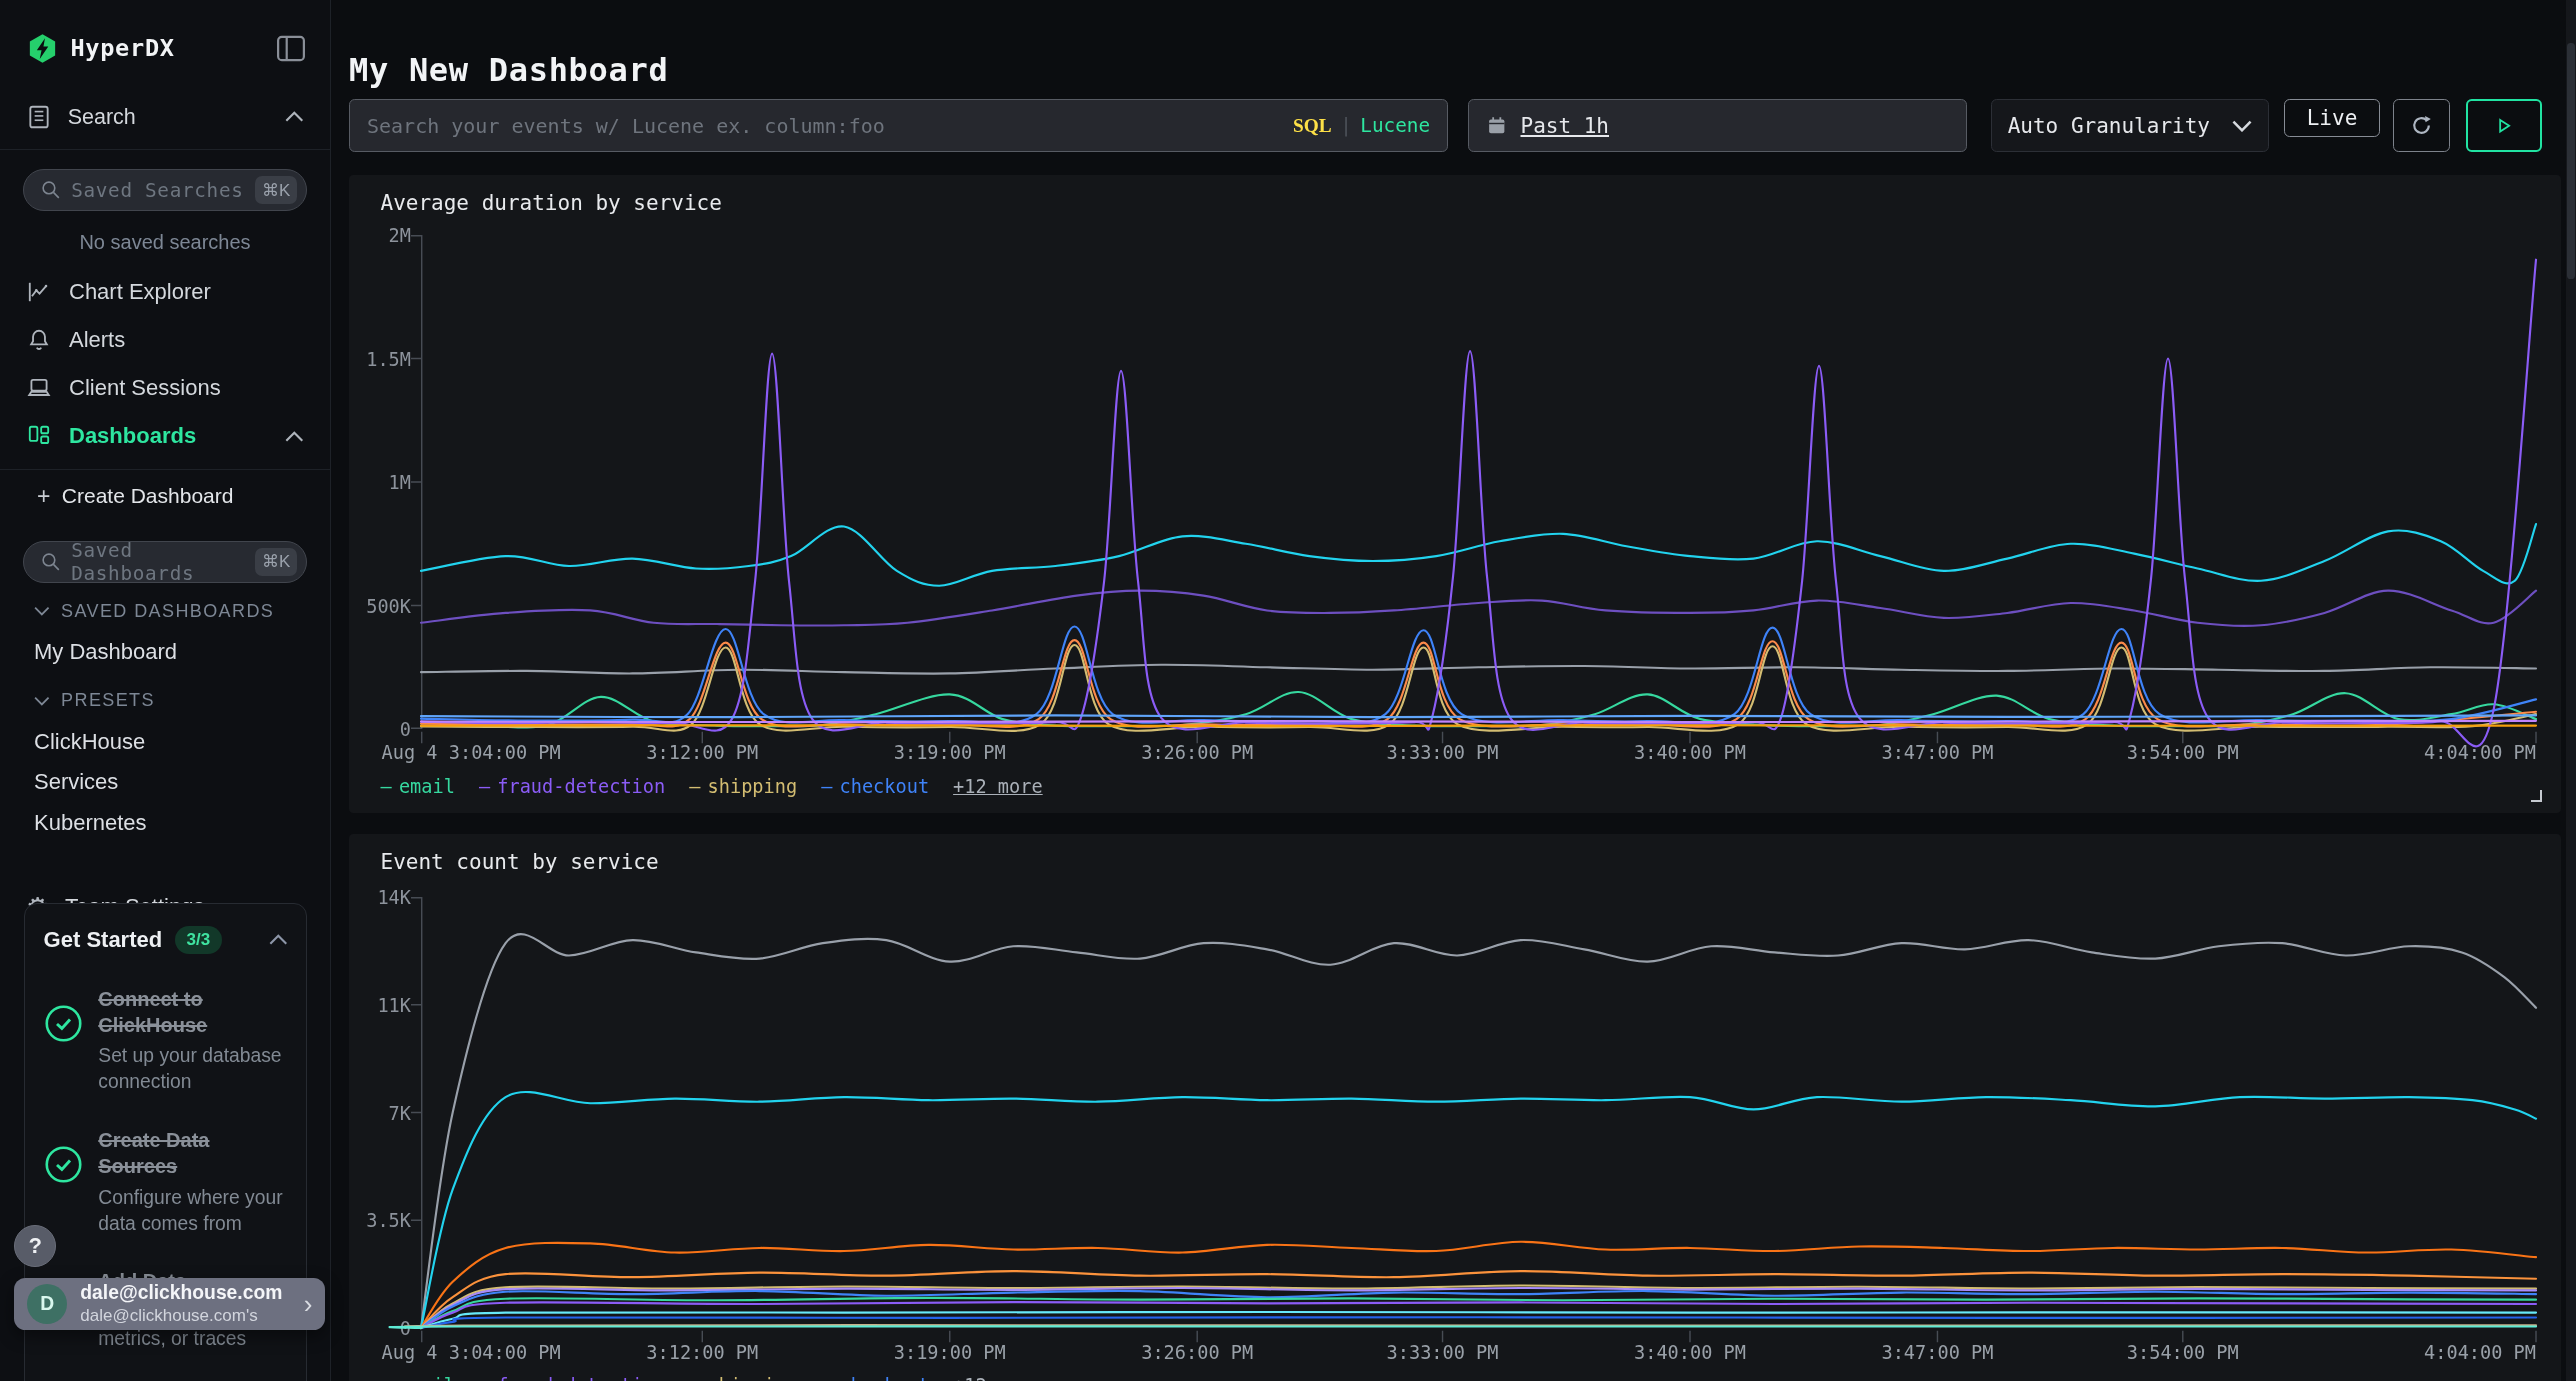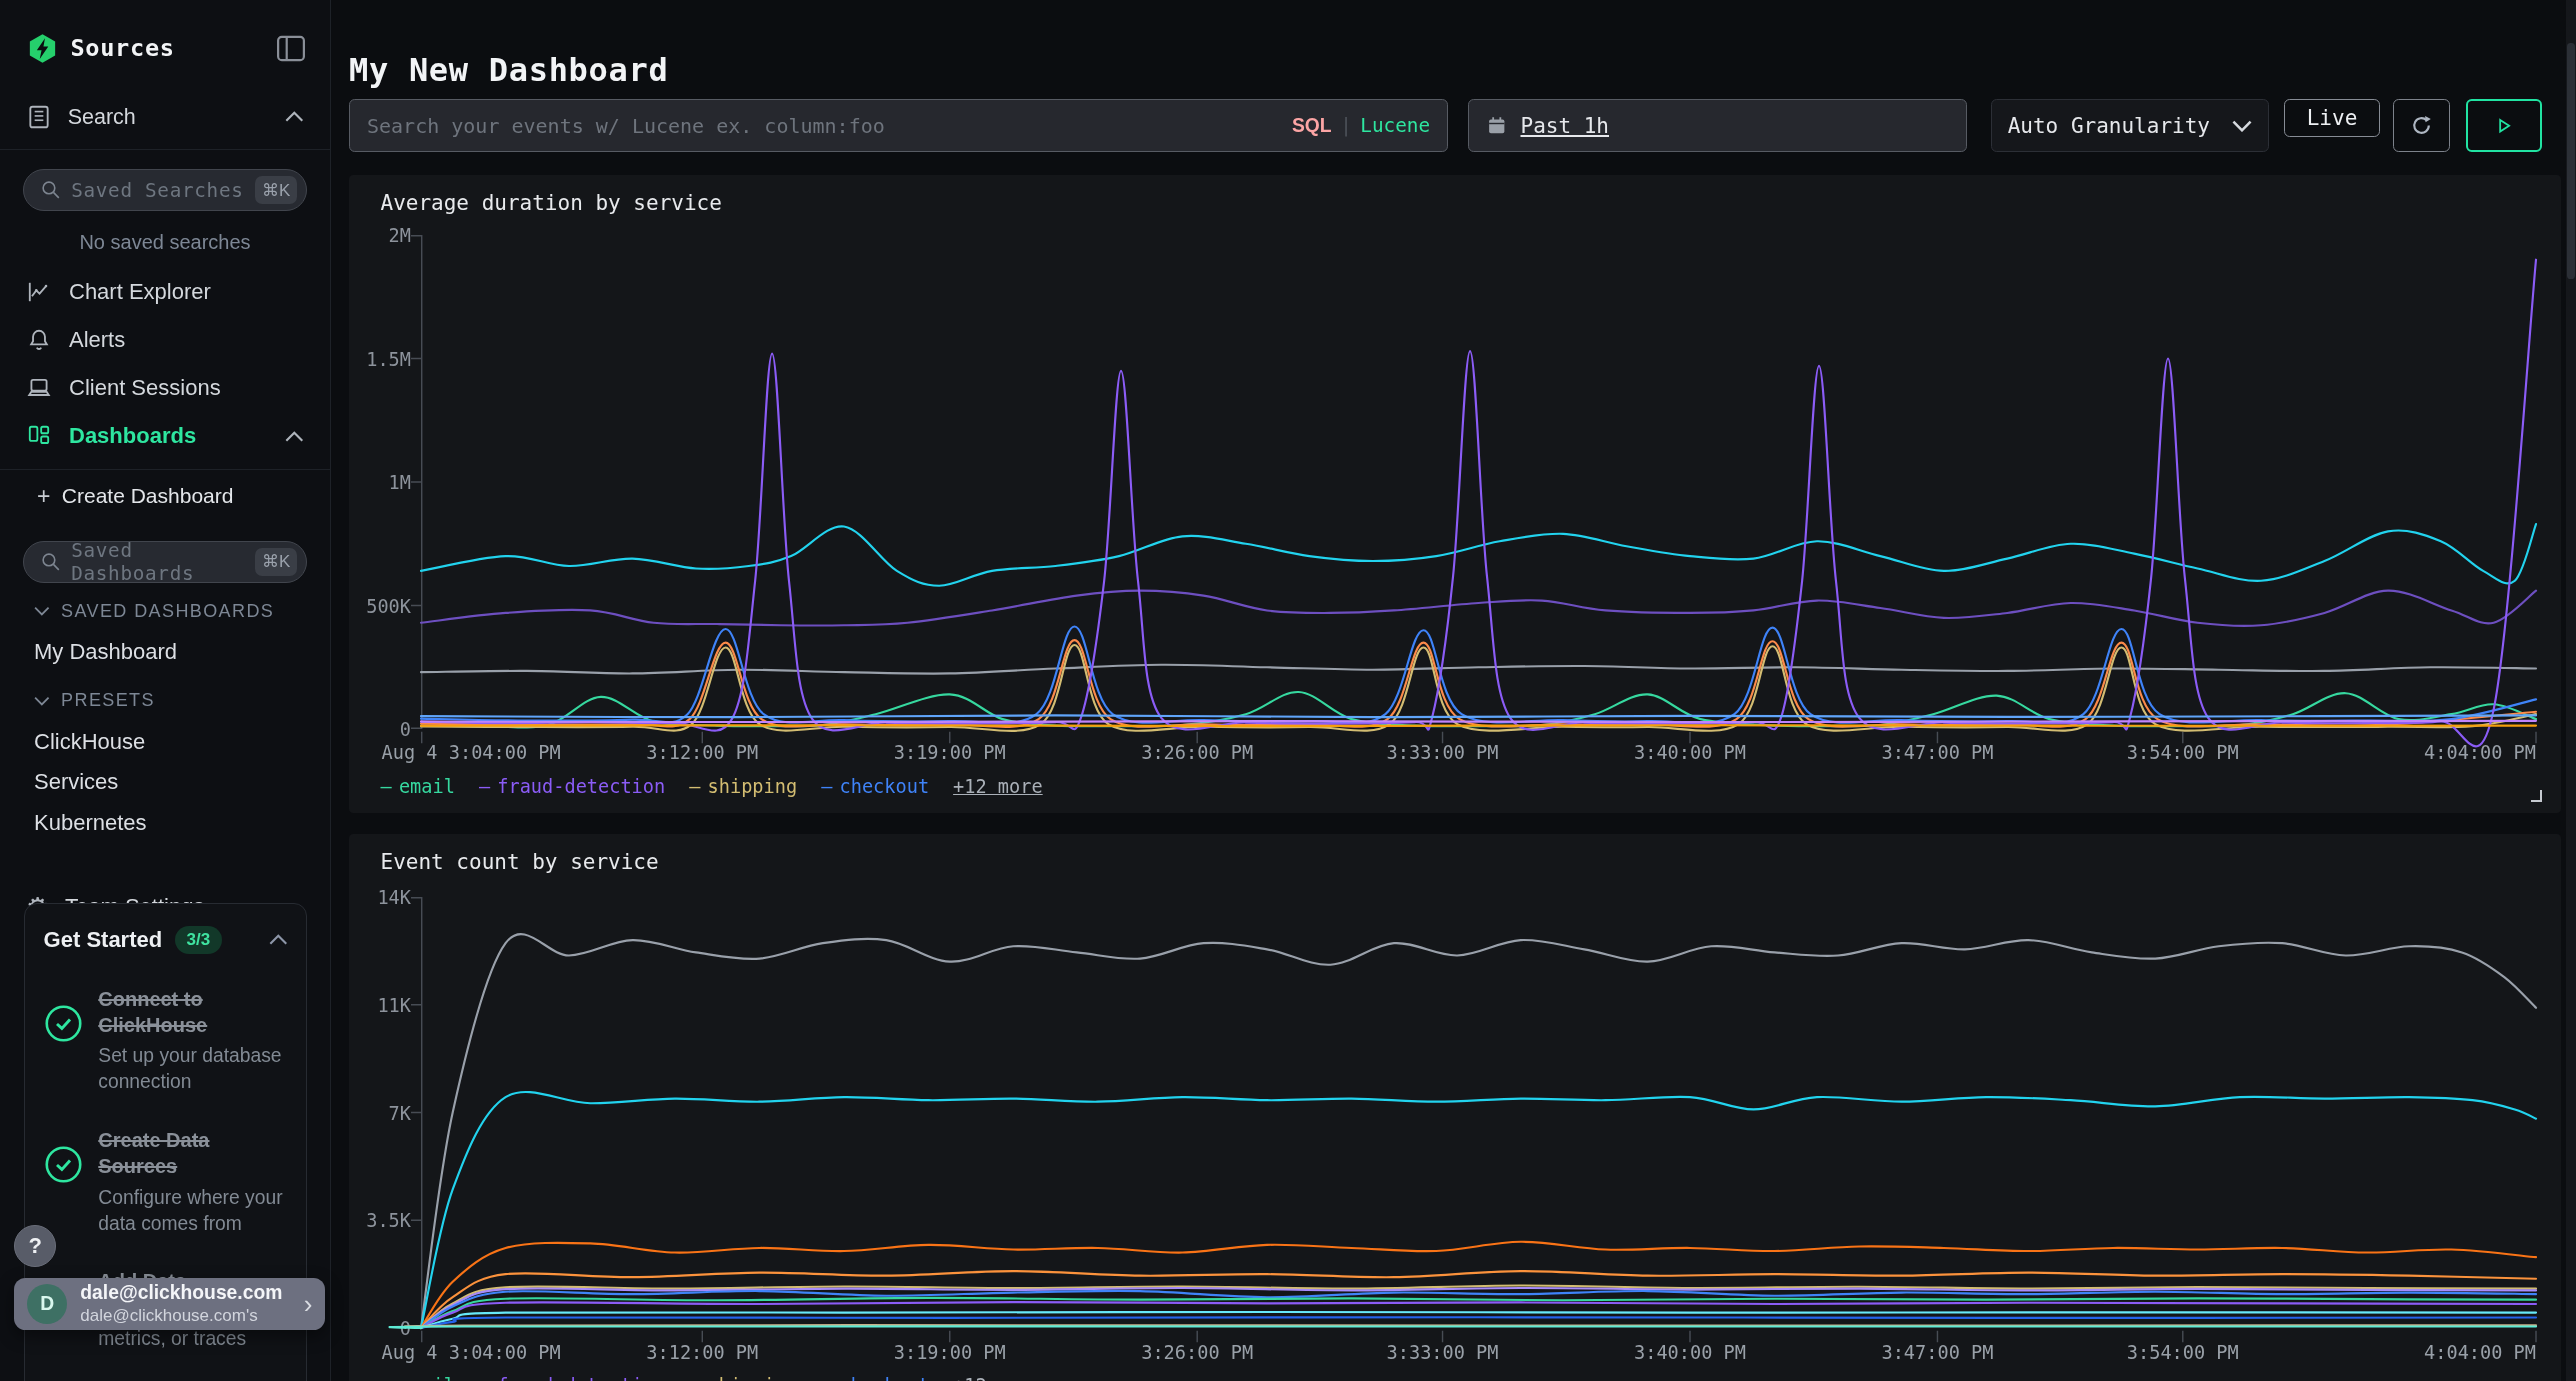--- a/index.html
+++ b/index.html
@@ -56,21 +56,21 @@
   .chip-sub{font-size:17px;color:#d2d5dd;white-space:nowrap;margin-top:1.4px;}
   .chip-chev{font-size:26px;color:#d9dce2;}
 
   
   .main{position:absolute;left:332px;top:0;width:2234px;height:1381px;}
   .page-title{position:absolute;left:17px;top:30px;font-family:"DejaVu Sans Mono", monospace;
               font-size:32px;color:#f2f4f6;letter-spacing:0.7px;}
   .toolbar-input{position:absolute;left:17px;top:99px;width:1099px;height:53px;background:#26282e;
                  border:1.4px solid #575b63;border-radius:5.7px;display:flex;align-items:center;padding:0 17px;cursor:text;}
   .toolbar-input .ph{flex:1;font-family:"DejaVu Sans Mono", monospace;font-size:20px;color:#6e747d;}
-  .lang-sql{font-family:Liberation Sans, sans-serif;font-size:19.3px;color:#fca5a5;font-weight:bold;text-align:right;}
+  .lang-sql{font-family:Liberation Serif, serif;font-size:19.3px;color:#fde047;font-weight:bold;text-align:right;}
   .lang-bar{font-family:"DejaVu Sans Mono", monospace;font-size:19.3px;color:#4d525a;margin:0 8.6px;}
   .lang-lucene{font-family:"DejaVu Sans Mono", monospace;font-size:19.3px;color:#2ee6a0;}
   .time-input{position:absolute;left:1136px;top:99px;width:499px;height:53px;background:#26282e;
               border:1.4px solid #575b63;border-radius:5.7px;display:flex;align-items:center;gap:13px;padding:0 17px;cursor:pointer;}
   .time-input span{font-family:"DejaVu Sans Mono", monospace;font-size:21px;color:#e6e8ec;text-decoration:underline;}
   .gran-select{position:absolute;left:1659px;top:99px;width:278px;height:53px;background:#15171b;
                border:1.4px solid #2c2f36;border-radius:5.7px;display:flex;align-items:center;gap:14.3px;
                padding:0 15.7px;cursor:pointer;}
   .gran-select span{font-family:"DejaVu Sans Mono", monospace;font-size:21px;color:#e6e8ec;}
   .live-btn{position:absolute;left:1952px;top:99px;width:96px;height:38px;background:transparent;
@@ -112,21 +112,21 @@
 <div id="app">
 
   <aside class="sidebar">
 
     <div class="side-header">
       <div class="brand">
         <svg width="33" height="33" viewBox="0 0 24 24">
           <path d="M12 1.6 21.2 6.9v10.2L12 22.4 2.8 17.1V6.9Z" fill="#25d06c"></path>
           <path d="M13.8 4.6 7.9 13.2h3.4l-1.3 6.4 6.2-9h-3.5Z" fill="#0b0d10"></path>
         </svg>
-        <span class="brand-name">Sources</span>
+        <span class="brand-name">HyperDX</span>
       </div>
       <button class="collapse-btn">
         <svg width="30" height="27" viewBox="0 0 24 22">
           <rect x="1.5" y="1.5" width="21" height="19" rx="3" fill="none" stroke="#8a8f98" stroke-width="1.8"></rect>
           <line x1="8.5" y1="1.5" x2="8.5" y2="20.5" stroke="#8a8f98" stroke-width="1.8"></line>
         </svg>
       </button>
     </div>
 
     <div class="nav-row search-row">

